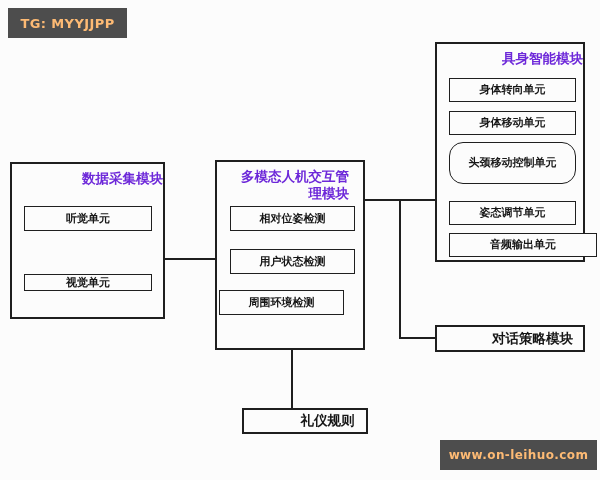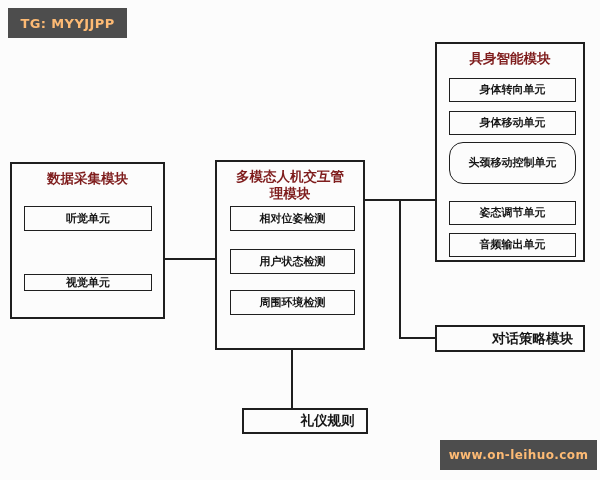--- a/index.html
+++ b/index.html
@@ -17,22 +17,22 @@
     position:absolute; background:#4d4d4d; color:#fdba74;
     font-weight:700; display:flex; align-items:center; justify-content:center;
     letter-spacing:.4px;
   }
   .badge-tl { left:8px; top:8px; width:119px; height:30px; font-size:13px; }
   .badge-br { left:440px; top:440px; width:157px; height:30px; font-size:12px; }
 
   .module { position:absolute; border:2px solid #1f1f1f; }
   .module-title {
     position:absolute; top:6px; left:0; right:0;
-    text-align:center; font-weight:700; font-size:13.5px;
-    line-height:1.25; color:#7f1d1d;
+    text-align:right; font-weight:700; font-size:13.5px;
+    line-height:1.25; color:#6d28d9;
   }
   .unit {
     position:absolute; border:1.5px solid #1f1f1f;
     display:flex; align-items:center; justify-content:center;
     font-weight:700; font-size:11px; text-align:center; line-height:1.2;
     background:#fcfcfc;
   }
   .solo {
     position:absolute; border:2px solid #1f1f1f;
     display:flex; align-items:center; justify-content:center;
@@ -40,28 +40,28 @@
   }
 
   #m-data { left:10px;  top:162px; width:155px; height:157px; }
   #m-data .u0 { left:12px; top:42px;  width:128px; height:25px; }
   #m-data .u1 { left:12px; top:110px; width:128px; height:17px; }
 
   #m-mmi { left:215px; top:160px; width:150px; height:190px; }
   #m-mmi .module-title { padding:0 14px; }
   #m-mmi .u0 { left:13px; top:44px;  width:125px; height:25px; }
   #m-mmi .u1 { left:13px; top:87px;  width:125px; height:25px; }
-  #m-mmi .u2 { left:13px; top:128px; width:125px; height:25px; }
+  #m-mmi .u2 { left:2px; top:128px; width:125px; height:25px; }
 
   #m-emb { left:435px; top:42px; width:150px; height:220px; }
   #m-emb .u0 { left:12px; top:34px;  width:127px; height:24px; }
   #m-emb .u1 { left:12px; top:67px;  width:127px; height:24px; }
   #m-emb .u2 { left:12px; top:98px;  width:127px; height:42px; padding:0 8px;border-radius:14px; }
   #m-emb .u3 { left:12px; top:157px; width:127px; height:24px; }
-  #m-emb .u4 { left:12px; top:189px; width:127px; height:24px; }
+  #m-emb .u4 { left:12px; top:189px; width:148px; height:24px; }
 
   #b-dialog { left:435px; top:325px; width:150px; height:27px; }
   #b-etiq   { left:242px; top:408px; width:126px; height:26px; }
 
   .line { position:absolute; background:#1f1f1f; }
   .l1 { left:165px; top:258px; width:50px;  height:2px; }
   .l2 { left:365px; top:199px; width:70px;  height:2px; }
   .l3 { left:399px; top:199px; width:2px;   height:140px; }
   .l4 { left:399px; top:337px; width:36px;  height:2px; }
   .l5 { left:291px; top:350px; width:2px;   height:58px; }

